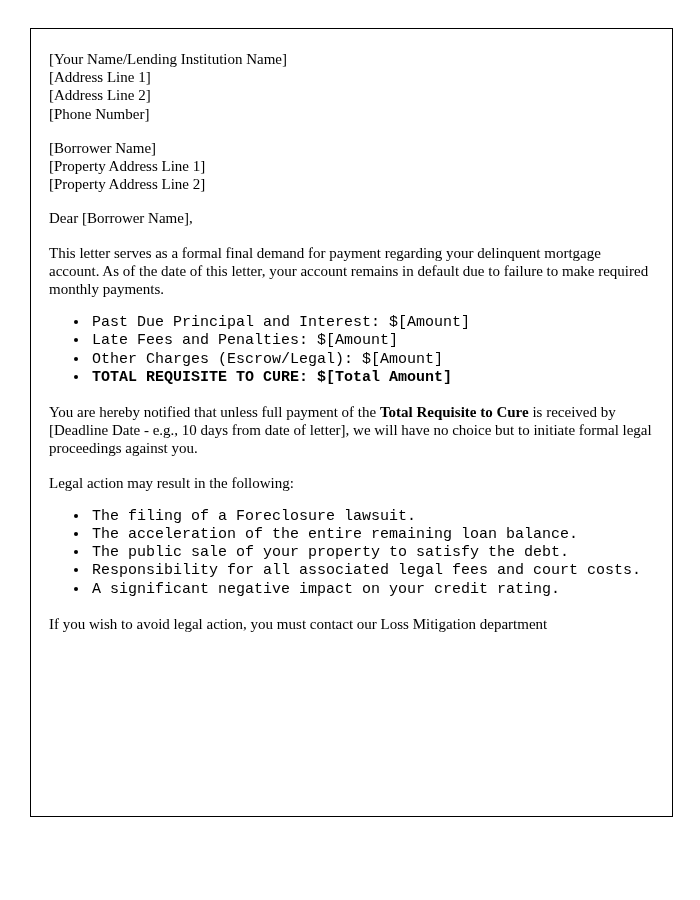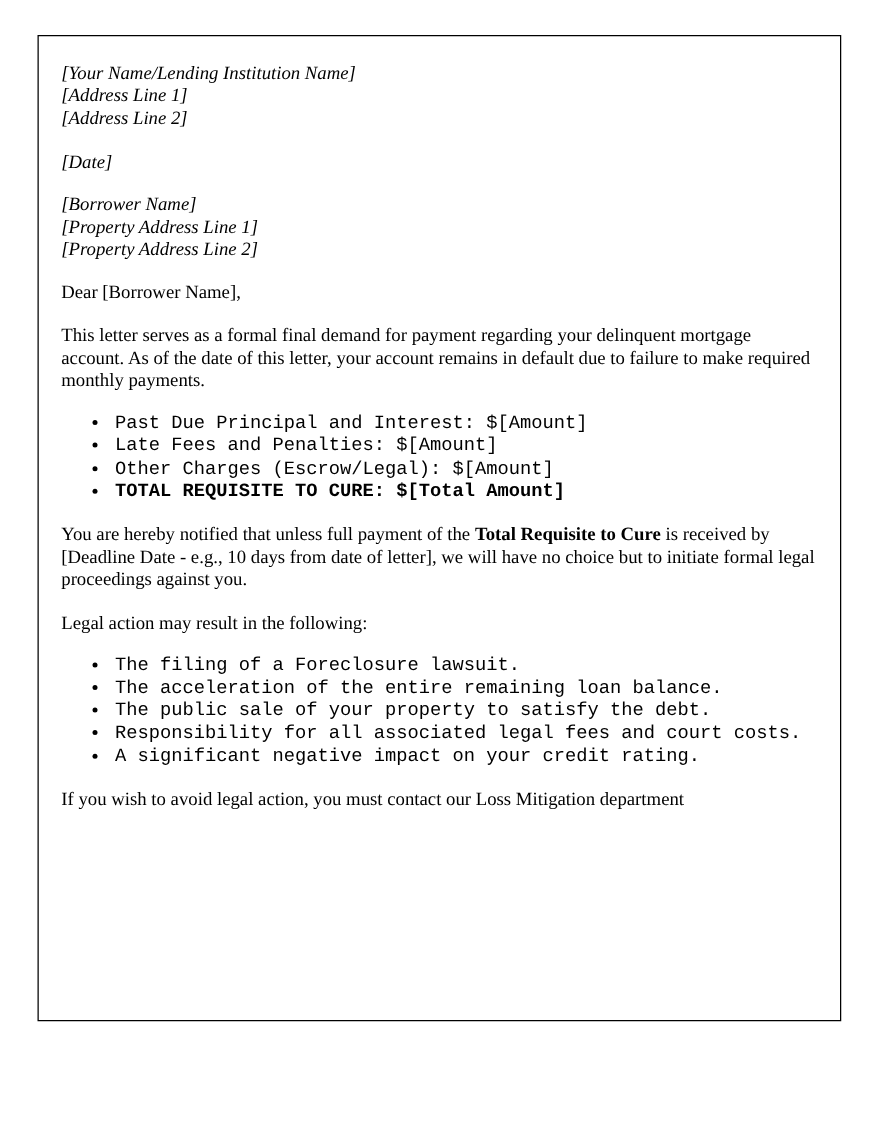--- a/index.html
+++ b/index.html
@@ -17,46 +17,44 @@
     left: 30px;
     top: 28px;
     width: 643px;
     height: 789px;
     border: 1px solid #000000;
     padding: 21px 18px;
     font-size: 15px;
     line-height: 18.2px;
     overflow: hidden;
   }
-  .block { margin-bottom: 16px; font-style: italic; }
+  .block { margin-bottom: 16px; }
   .line { display: block; }
   p { margin: 0 0 16px 0; }
   .bold { font-weight: bold; }
   ul.bullets {
     margin: 0 0 16px 0;
     padding-left: 40px;
     list-style-type: disc;
   }
   ul.bullets li { padding-left: 3px; font-family: Liberation Mono, monospace; }
 </style>
 </head>
 <body>
 
 <div class="page">
   <div class="letter">
 
     <div class="block">
       <span class="line">[Your Name/Lending Institution Name]</span>
       <span class="line">[Address Line 1]</span>
       <span class="line">[Address Line 2]</span>
+      <span class="line">[Phone Number]</span>
     </div>
 
-    <div class="block">
-      <span class="line">[Date]</span>
-    </div>
 
     <div class="block">
       <span class="line">[Borrower Name]</span>
       <span class="line">[Property Address Line 1]</span>
       <span class="line">[Property Address Line 2]</span>
     </div>
 
 
     <p>Dear [Borrower Name],</p>
 

